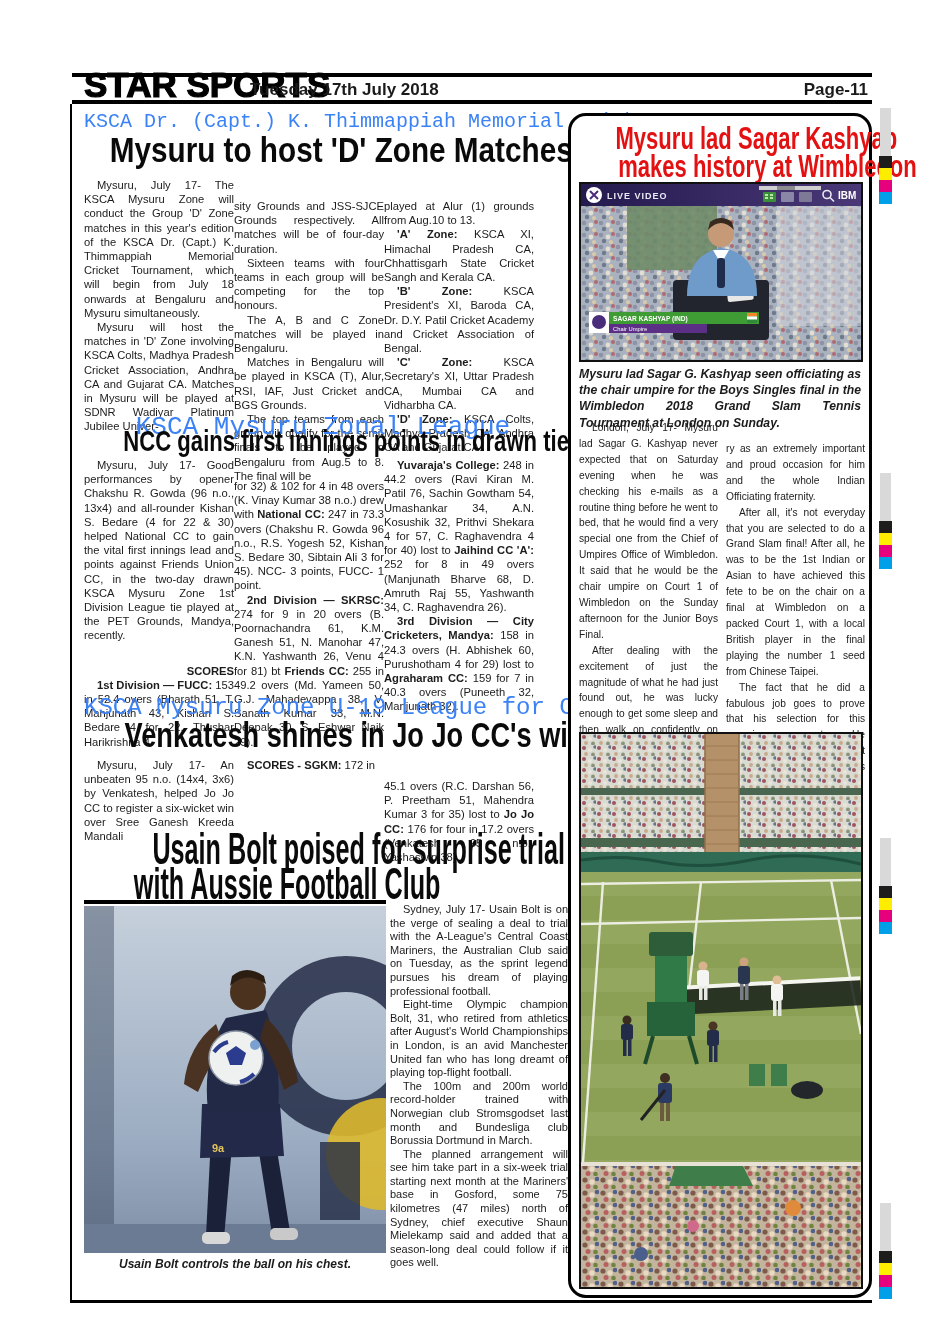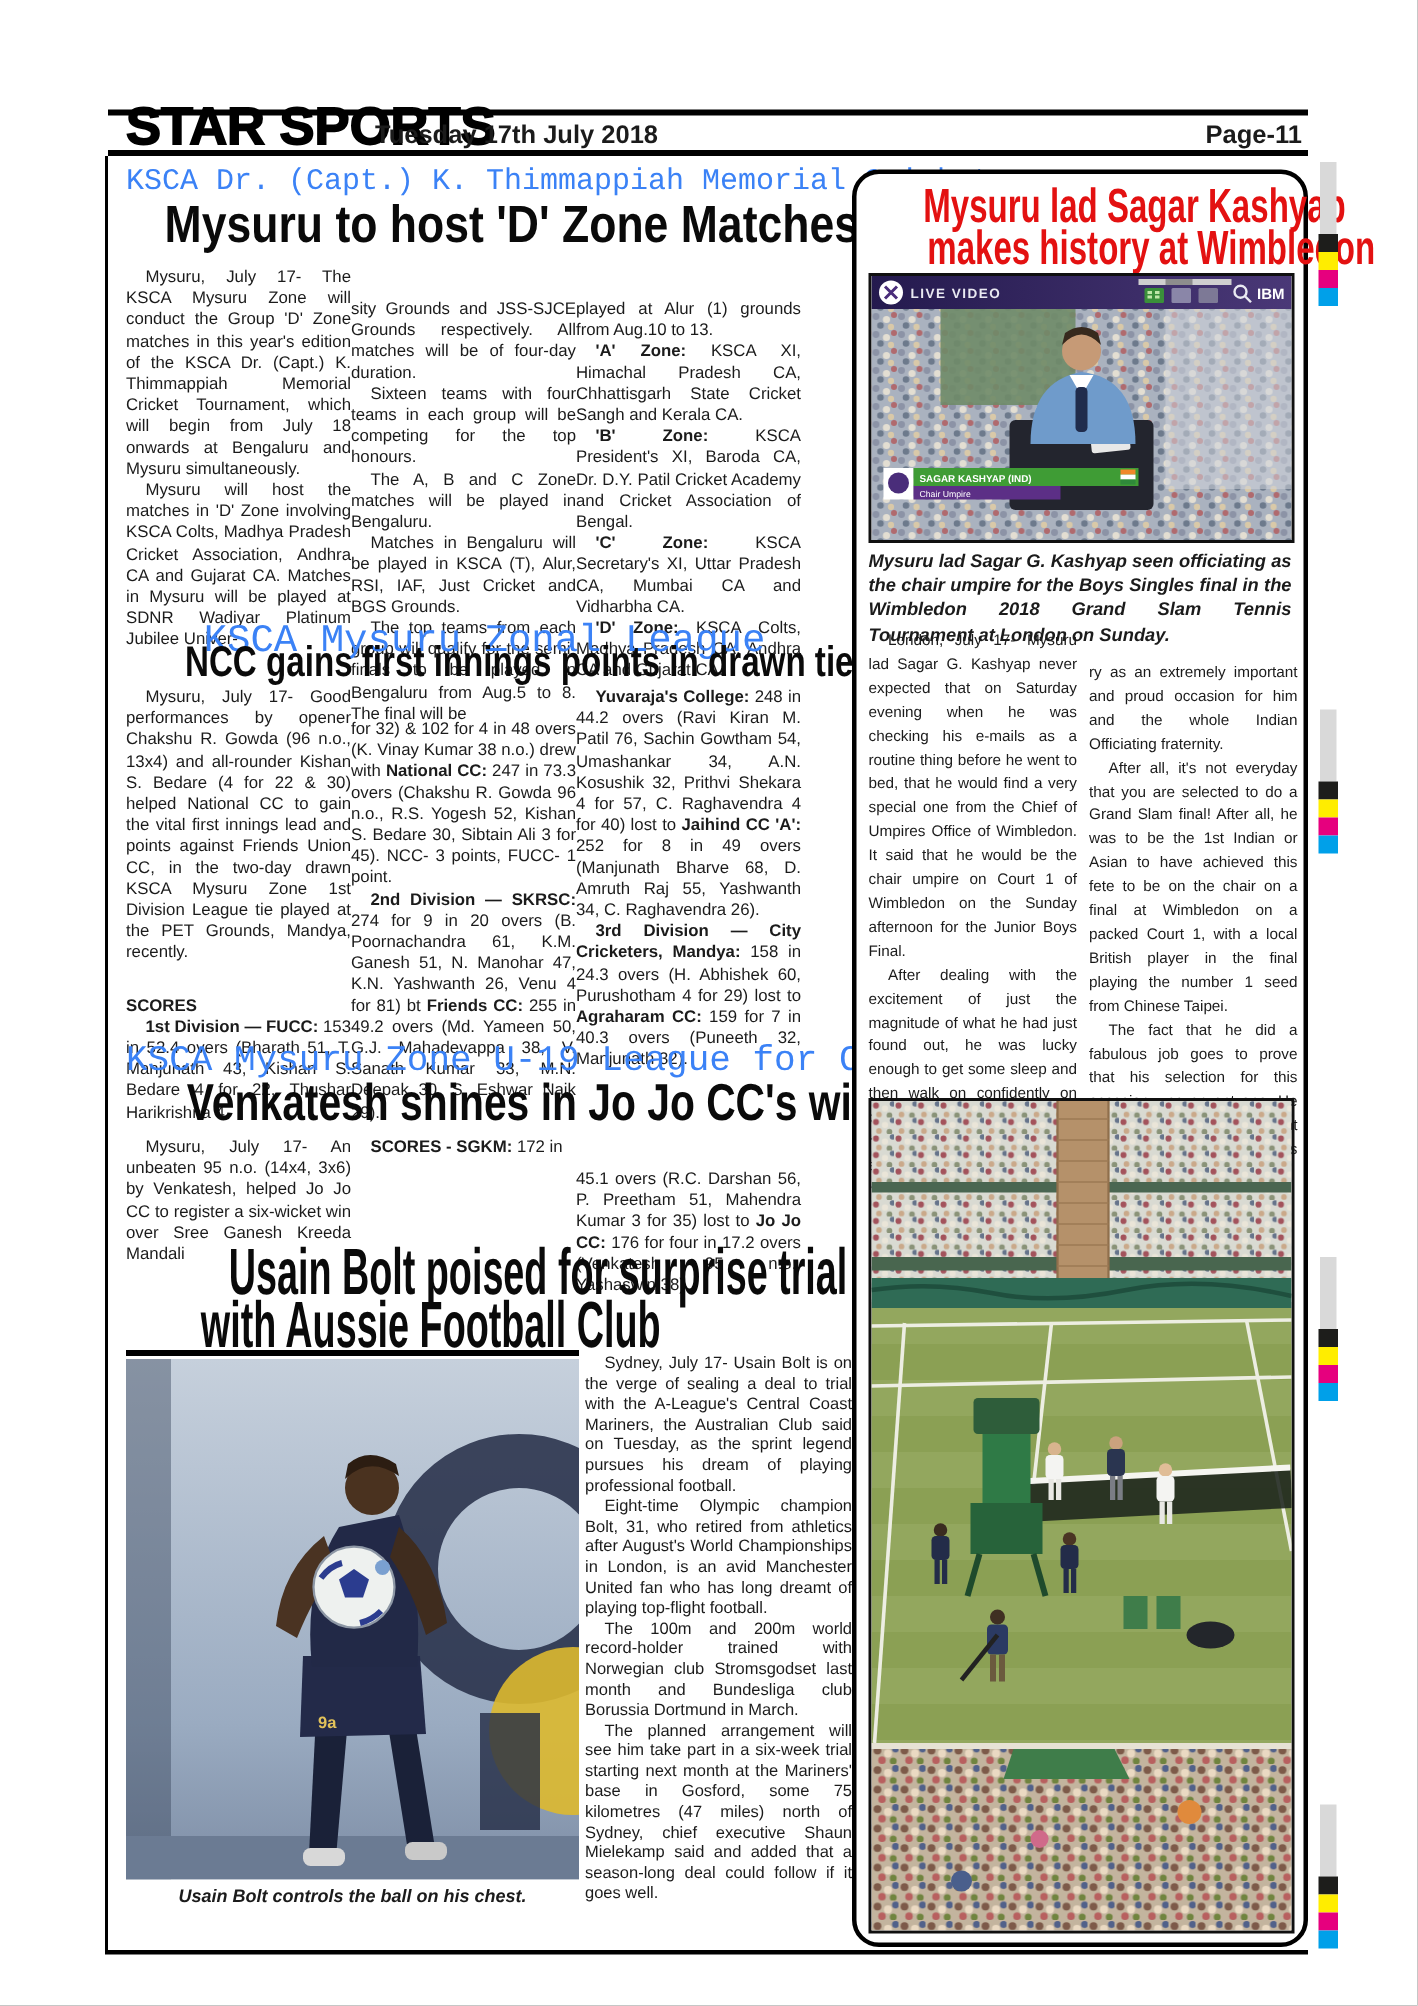--- a/index.html
+++ b/index.html
@@ -83,21 +83,21 @@
       </div>
   </div>
 
   <div class="abs kicker" style="left:84px;top:412px;width:478px;font-size:26px;">KSCA Mysuru Zonal League</div>
   <div class="abs headline" style="left:84px;top:426px;width:478px;font-size:26px;">
     <span class="squeeze" style="transform:scale(0.85,1.1);">NCC gains first innings points in drawn tie</span>
   </div>
   <div class="abs cols" style="left:84px;top:458px;width:478px;">
     <div class="col bodytext">
         <p>Mysuru, July 17- Good performances by opener Chakshu R. Gowda (96 n.o., 13x4) and all-rounder Kishan S. Bedare (4 for 22 &amp; 30) helped National CC to gain the vital first innings lead and points against Friends Union CC, in the two-day drawn KSCA Mysuru Zone 1st Division League tie played at the PET Grounds, Mandya, recently.</p>
-        <p class="noindent" style="text-align: left;"><b>SCORES</b></p>
+        <p class="noindent" style="text-align: right;"><b>SCORES</b></p>
         <p><b>1st Division — FUCC: </b><span>153 in 52.4 overs (Bharath 51, T. Manjunath 43, Kishan S. Bedare 4 for 22, Thushar Harikrishna 4</span></p>
       </div>
     <div class="col bodytext">
         <p class="noindent"><span>for 32) &amp; 102 for 4 in 48 overs (K. Vinay Kumar 38 n.o.) drew with </span><b>National CC: </b><span>247 in 73.3 overs (Chakshu R. Gowda 96 n.o., R.S. Yogesh 52, Kishan S. Bedare 30, Sibtain Ali 3 for 45). NCC- 3 points, FUCC- 1 point.</span></p>
         <p><b>2nd Division — SKRSC: </b><span>274 for 9 in 20 overs (B. Poornachandra 61, K.M. Ganesh 51, N. Manohar 47, K.N. Yashwanth 26, Venu 4 for 81) bt </span><b>Friends CC: </b><span>255 in 49.2 overs (Md. Yameen 50, G.J. Mahadevappa 38, V. Sanath Kumar 33, M.N. Deepak 30, S. Eshwar Naik 29).</span></p>
       </div>
     <div class="col bodytext">
         <p><b>Yuvaraja's College: </b><span>248 in 44.2 overs (Ravi Kiran M. Patil 76, Sachin Gowtham 54, Umashankar 34, A.N. Kosushik 32, Prithvi Shekara 4 for 57, C. Raghavendra 4 for 40) lost to </span><b>Jaihind CC 'A': </b><span>252 for 8 in 49 overs (Manjunath Bharve 68, D. Amruth Raj 55, Yashwanth 34, C. Raghavendra 26).</span></p>
         <p><b>3rd Division — City Cricketers, Mandya: </b><span>158 in 24.3 overs (H. Abhishek 60, Purushotham 4 for 29) lost to </span><b>Agraharam CC: </b><span>159 for 7 in 40.3 overs (Puneeth 32, Manjunath 32).</span></p>
       </div>

